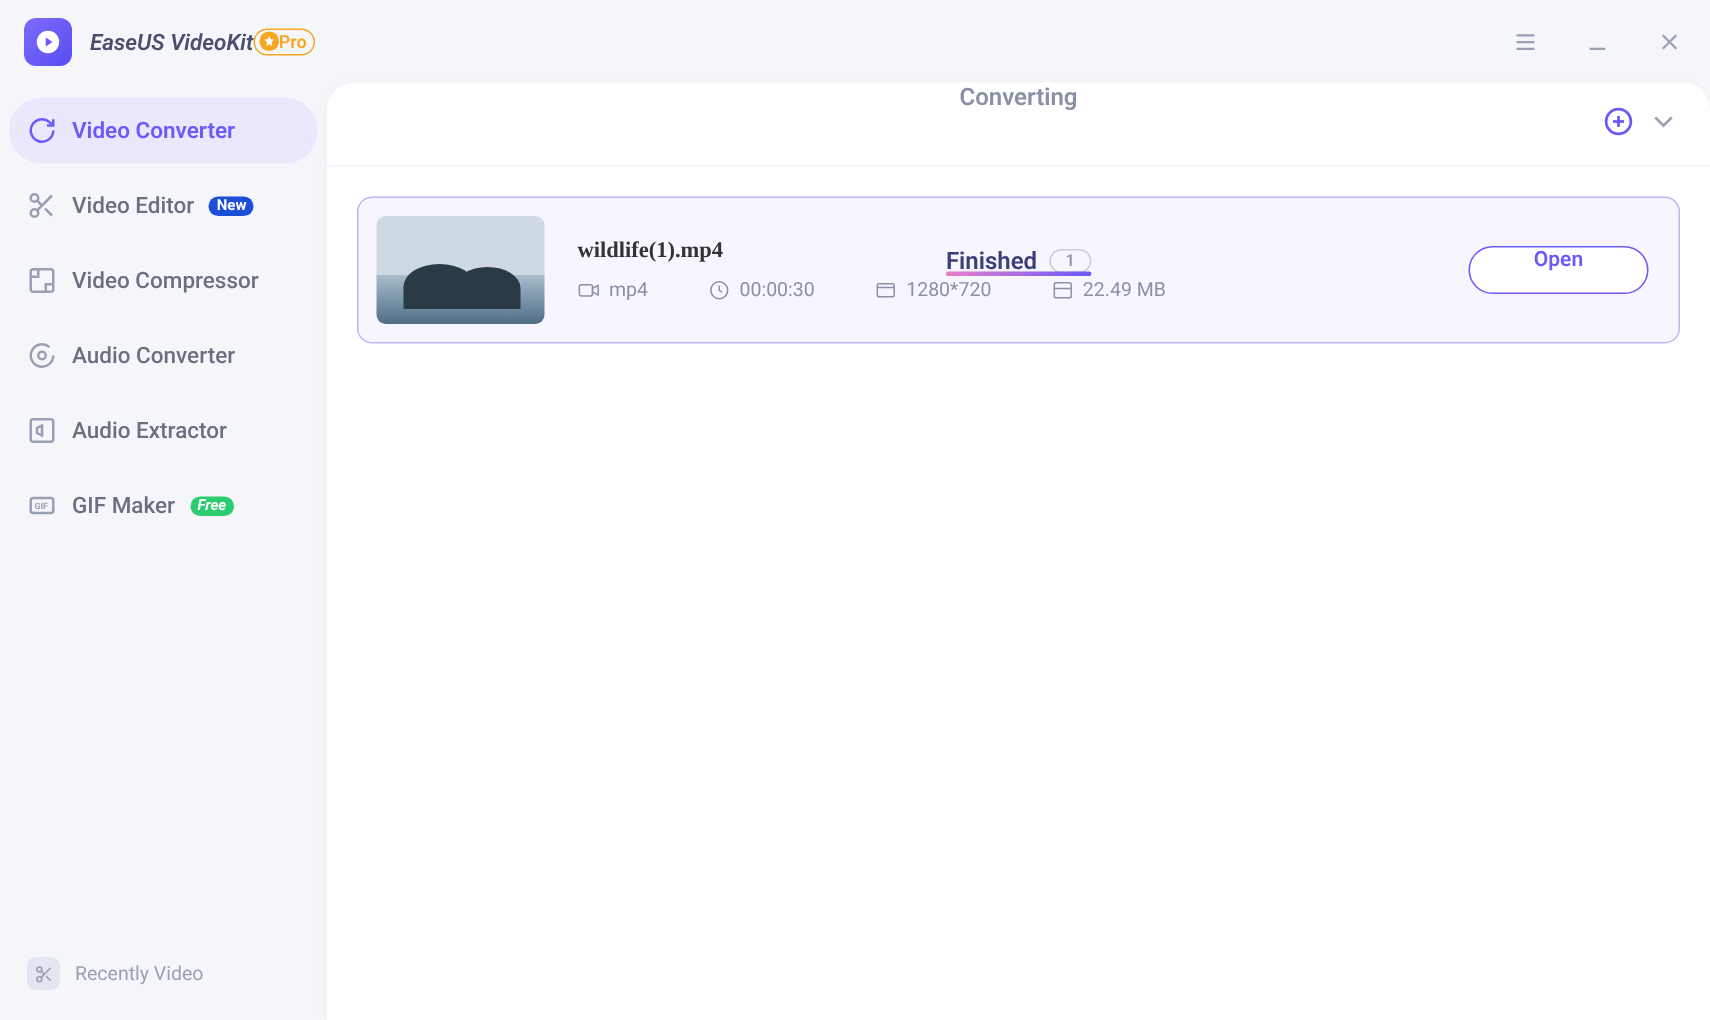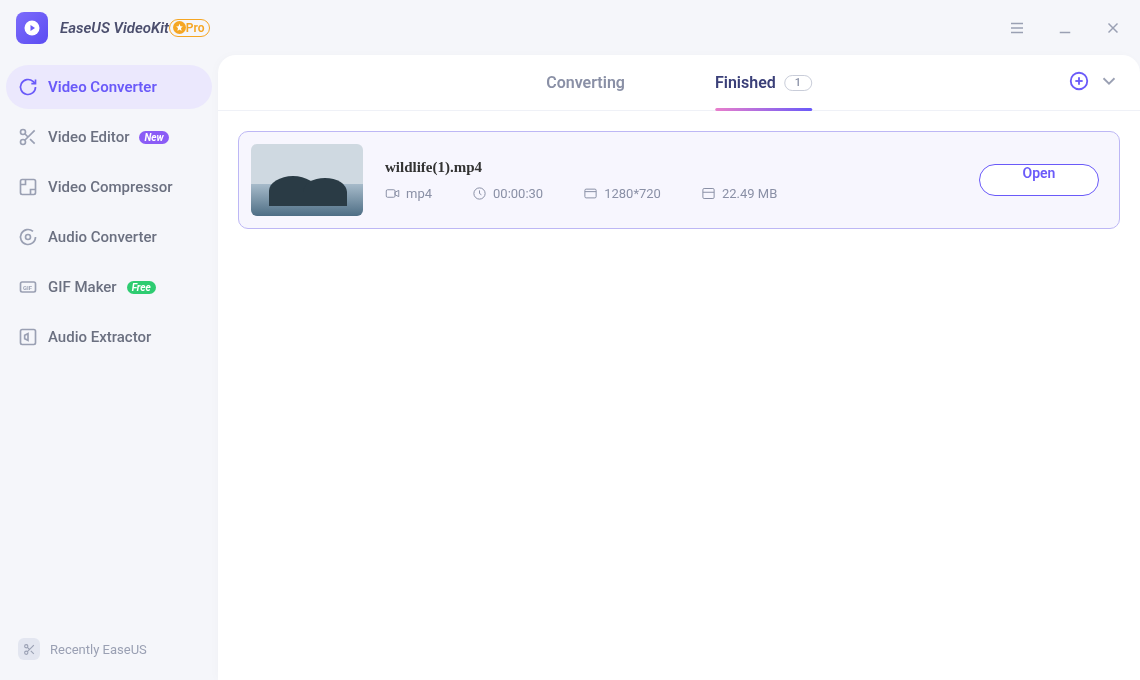--- a/index.html
+++ b/index.html
@@ -20,31 +20,31 @@
     
     .main { flex: 1; display: flex; }
 
     
     .sidebar { width: 218px; padding: 10px 6px 10px 6px; display: flex; flex-direction: column; }
     .nav-item { display: flex; align-items: center; gap: 10px; padding: 12px 12px; border-radius: 24px; cursor: pointer; color: #6b7080; font-size: 15px; font-weight: 500; margin-bottom: 6px; }
     .nav-item .nicon { width: 20px; height: 20px; display:flex; align-items:center; justify-content:center; color:#9aa0b3; }
     .nav-item.active { background: #ebe8fd; color: #6a5af9; font-weight: 600; }
     .nav-item.active .nicon { color:#6a5af9; }
     .nav-item .nbadge { font-size: 10px; font-weight: 700; padding: 1px 5px; border-radius: 7px; color: #fff; }
-    .nbadge.new { background: #8b5cf6; font-style: italic; }
+    .nbadge.new { background: #1d4ed8; }
     .nbadge.free { background: #2ecc71; font-style: italic; }
     .sidebar-spacer { flex: 1; }
     .recent-row { display:flex; align-items:center; gap:10px; padding:10px 12px; color:#9aa0b3; font-size:13px; cursor:pointer; }
     .recent-row .ricon { width:22px; height:22px; border-radius:6px; background:#e3e6f0; display:flex; align-items:center; justify-content:center; }
 
     
     .content { flex: 1; background: #ffffff; border-top-left-radius: 18px; border-top-right-radius: 18px; box-shadow: -2px 0 10px rgba(0,0,0,0.02); display:flex; flex-direction:column; }
 
     .tabs-row { height: 56px; border-bottom: 1px solid #eff1f7; display:flex; align-items:center; position:relative; }
-    .tabs-center { position:absolute; left:50%; transform:translateX(-50%); display:flex; gap:90px; align-items:center; height:100%; }
+    .tabs-center { position:absolute; left:50%; transform:translateX(-50%); display:flex; gap:90px; align-items:center; height:100%;flex-direction:column; }
     .tab { font-size:16px; font-weight:600; color:#8a90a6; cursor:pointer; height:100%; display:flex; align-items:center; position:relative; }
     .tab.active { color:#3a3f78; }
     .tab.active::after { content:""; position:absolute; bottom:-1px; left:0; right:0; height:3px; border-radius:2px; background: linear-gradient(90deg,#e97ecb,#6a5af9); }
     .tab-badge { margin-left:8px; min-width:28px; padding:0 6px; height:16px; border:1px solid #c9cdd9; color:#8a90a6; border-radius:8px; font-size:11px; display:flex; align-items:center; justify-content:center; font-weight:500; }
     .tabs-actions { position:absolute; right:20px; display:flex; align-items:center; gap:8px; color:#6a5af9; cursor:pointer; }
     .tabs-actions svg { width:22px; height:22px; }
     .chev { width:14px; height:14px; color:#9aa0b3; }
 
     
     .list { padding: 20px; }
@@ -143,50 +143,50 @@
           <svg viewBox="0 0 24 24" fill="none" stroke="currentColor" stroke-width="2">
             <path d="M21 12a9 9 0 1 1-3-6.7"></path>
             <circle cx="12" cy="12" r="3"></circle>
           </svg>
         </span>
       <span>Audio Converter</span>
     </div>
     <div class="nav-item">
       <span class="nicon">
           <svg viewBox="0 0 24 24" fill="none" stroke="currentColor" stroke-width="2">
+            <rect x="3" y="3" width="18" height="18" rx="2"></rect>
+            <path d="M12 8v8l-4-2v-4z"></path>
+          </svg>
+        </span>
+      <span>Audio Extractor</span>
+    </div>
+    <div class="nav-item">
+      <span class="nicon">
+          <svg viewBox="0 0 24 24" fill="none" stroke="currentColor" stroke-width="2">
             <rect x="3" y="6" width="18" height="12" rx="2"></rect>
             <text x="6" y="15" font-size="7" fill="currentColor" stroke="none" font-weight="700">GIF</text>
           </svg>
         </span>
       <span>GIF Maker</span>
       <span class="nbadge free">Free</span>
-    </div>
-    <div class="nav-item">
-      <span class="nicon">
-          <svg viewBox="0 0 24 24" fill="none" stroke="currentColor" stroke-width="2">
-            <rect x="3" y="3" width="18" height="18" rx="2"></rect>
-            <path d="M12 8v8l-4-2v-4z"></path>
-          </svg>
-        </span>
-      <span>Audio Extractor</span>
     </div>
 
     <div class="sidebar-spacer"></div>
 
     <div class="recent-row">
       <span class="ricon">
           <svg width="13" height="13" viewBox="0 0 24 24" fill="none" stroke="#9aa0b3" stroke-width="2">
             <circle cx="6" cy="6" r="3"></circle>
             <circle cx="6" cy="18" r="3"></circle>
             <line x1="20" y1="4" x2="8.12" y2="15.88"></line>
             <line x1="14.47" y1="14.48" x2="20" y2="20"></line>
             <line x1="8.12" y1="8.12" x2="12" y2="12"></line>
           </svg>
         </span>
-      <span>Recently EaseUS</span>
+      <span>Recently Video</span>
     </div>
   </div>
 
   <div class="content">
     <div class="tabs-row">
       <div class="tabs-center">
         <div class="tab">
           <span>Converting</span>
         </div>
         <div class="tab active">

